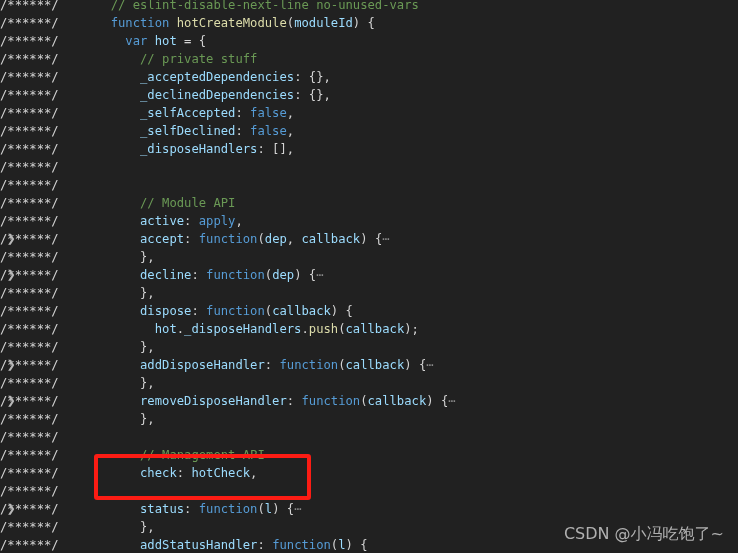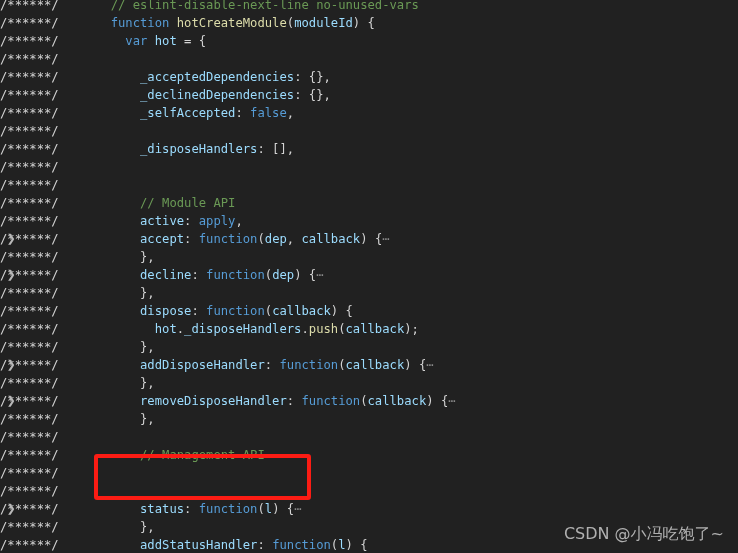--- a/index.html
+++ b/index.html
@@ -105,44 +105,44 @@
 </style>
 </head>
 <body>
 
 <div id="editor">
 
   <div class="code-lines" id="code-lines">
       <div class="code-line"><span class="fold empty"></span><span class="wpfix">/******/</span><span class="content"><span class="t-def">  </span><span class="t-com">// eslint-disable-next-line no-unused-vars</span></span></div>
       <div class="code-line"><span class="fold empty"></span><span class="wpfix">/******/</span><span class="content"><span class="t-def">  </span><span class="t-kw">function </span><span class="t-fn">hotCreateModule</span><span class="t-punc">(</span><span class="t-var">moduleId</span><span class="t-punc">) {</span></span></div>
       <div class="code-line"><span class="fold empty"></span><span class="wpfix">/******/</span><span class="content"><span class="t-def">    </span><span class="t-kw">var </span><span class="t-var">hot</span><span class="t-punc"> = {</span></span></div>
-      <div class="code-line"><span class="fold empty"></span><span class="wpfix">/******/</span></div>
+      <div class="code-line"><span class="fold empty"></span><span class="wpfix">/******/</span><span class="content"><span class="t-def">      </span><span class="t-com">// private stuff</span></span></div>
       <div class="code-line"><span class="fold empty"></span><span class="wpfix">/******/</span><span class="content"><span class="t-def">      </span><span class="t-var">_acceptedDependencies</span><span class="t-punc">: {},</span></span></div>
       <div class="code-line"><span class="fold empty"></span><span class="wpfix">/******/</span><span class="content"><span class="t-def">      </span><span class="t-var">_declinedDependencies</span><span class="t-punc">: {},</span></span></div>
       <div class="code-line"><span class="fold empty"></span><span class="wpfix">/******/</span><span class="content"><span class="t-def">      </span><span class="t-var">_selfAccepted</span><span class="t-punc">: </span><span class="t-kw">false</span><span class="t-punc">,</span></span></div>
-      <div class="code-line"><span class="fold empty"></span><span class="wpfix">/******/</span></div>
+      <div class="code-line"><span class="fold empty"></span><span class="wpfix">/******/</span><span class="content"><span class="t-def">      </span><span class="t-var">_selfDeclined</span><span class="t-punc">: </span><span class="t-kw">false</span><span class="t-punc">,</span></span></div>
       <div class="code-line"><span class="fold empty"></span><span class="wpfix">/******/</span><span class="content"><span class="t-def">      </span><span class="t-var">_disposeHandlers</span><span class="t-punc">: [],</span></span></div>
       <div class="code-line"><span class="fold empty"></span><span class="wpfix">/******/</span></div>
       <div class="code-line"><span class="fold empty"></span><span class="wpfix">/******/</span><span class="content"></span></div>
       <div class="code-line"><span class="fold empty"></span><span class="wpfix">/******/</span><span class="content"><span class="t-def">      </span><span class="t-com">// Module API</span></span></div>
       <div class="code-line"><span class="fold empty"></span><span class="wpfix">/******/</span><span class="content"><span class="t-def">      </span><span class="t-var">active</span><span class="t-punc">: </span><span class="t-kw">apply</span><span class="t-punc">,</span></span></div>
       <div class="code-line"><span class="fold">❯</span><span class="wpfix">/******/</span><span class="content"><span class="t-def">      </span><span class="t-var">accept</span><span class="t-punc">: </span><span class="t-kw">function</span><span class="t-punc">(</span><span class="t-var">dep</span><span class="t-punc">, </span><span class="t-var">callback</span><span class="t-punc">) {</span><span class="t-ellip">⋯</span></span></div>
       <div class="code-line"><span class="fold empty"></span><span class="wpfix">/******/</span><span class="content"><span class="t-punc">      },</span></span></div>
       <div class="code-line"><span class="fold">❯</span><span class="wpfix">/******/</span><span class="content"><span class="t-def">      </span><span class="t-var">decline</span><span class="t-punc">: </span><span class="t-kw">function</span><span class="t-punc">(</span><span class="t-var">dep</span><span class="t-punc">) {</span><span class="t-ellip">⋯</span></span></div>
       <div class="code-line"><span class="fold empty"></span><span class="wpfix">/******/</span><span class="content"><span class="t-punc">      },</span></span></div>
       <div class="code-line"><span class="fold empty"></span><span class="wpfix">/******/</span><span class="content"><span class="t-def">      </span><span class="t-var">dispose</span><span class="t-punc">: </span><span class="t-kw">function</span><span class="t-punc">(</span><span class="t-var">callback</span><span class="t-punc">) {</span></span></div>
       <div class="code-line"><span class="fold empty"></span><span class="wpfix">/******/</span><span class="content"><span class="t-def">        </span><span class="t-var">hot</span><span class="t-punc">.</span><span class="t-var">_disposeHandlers</span><span class="t-punc">.</span><span class="t-fn">push</span><span class="t-punc">(</span><span class="t-var">callback</span><span class="t-punc">);</span></span></div>
       <div class="code-line"><span class="fold empty"></span><span class="wpfix">/******/</span><span class="content"><span class="t-punc">      },</span></span></div>
       <div class="code-line"><span class="fold">❯</span><span class="wpfix">/******/</span><span class="content"><span class="t-def">      </span><span class="t-var">addDisposeHandler</span><span class="t-punc">: </span><span class="t-kw">function</span><span class="t-punc">(</span><span class="t-var">callback</span><span class="t-punc">) {</span><span class="t-ellip">⋯</span></span></div>
       <div class="code-line"><span class="fold empty"></span><span class="wpfix">/******/</span><span class="content"><span class="t-punc">      },</span></span></div>
       <div class="code-line"><span class="fold">❯</span><span class="wpfix">/******/</span><span class="content"><span class="t-def">      </span><span class="t-var">removeDisposeHandler</span><span class="t-punc">: </span><span class="t-kw">function</span><span class="t-punc">(</span><span class="t-var">callback</span><span class="t-punc">) {</span><span class="t-ellip">⋯</span></span></div>
       <div class="code-line"><span class="fold empty"></span><span class="wpfix">/******/</span><span class="content"><span class="t-punc">      },</span></span></div>
       <div class="code-line"><span class="fold empty"></span><span class="wpfix">/******/</span><span class="content"></span></div>
       <div class="code-line"><span class="fold empty"></span><span class="wpfix">/******/</span><span class="content"><span class="t-def">      </span><span class="t-com">// Management API</span></span></div>
-      <div class="code-line"><span class="fold empty"></span><span class="wpfix">/******/</span></div>
+      <div class="code-line"><span class="fold empty"></span><span class="wpfix">/******/</span><span class="content"><span class="t-def">      </span><span class="t-var">check</span><span class="t-punc">: </span><span class="t-var">hotCheck</span><span class="t-punc">,</span></span></div>
       <div class="code-line"><span class="fold empty"></span><span class="wpfix">/******/</span></div>
       <div class="code-line"><span class="fold">❯</span><span class="wpfix">/******/</span><span class="content"><span class="t-def">      </span><span class="t-var">status</span><span class="t-punc">: </span><span class="t-kw">function</span><span class="t-punc">(</span><span class="t-var">l</span><span class="t-punc">) {</span><span class="t-ellip">⋯</span></span></div>
       <div class="code-line"><span class="fold empty"></span><span class="wpfix">/******/</span><span class="content"><span class="t-punc">      },</span></span></div>
       <div class="code-line"><span class="fold empty"></span><span class="wpfix">/******/</span><span class="content"><span class="t-def">      </span><span class="t-var">addStatusHandler</span><span class="t-punc">: </span><span class="t-kw">function</span><span class="t-punc">(</span><span class="t-var">l</span><span class="t-punc">) {</span></span></div>
     </div>
 
   <div id="redbox"></div>
 
   <div id="watermark">CSDN @小冯吃饱了~</div>
 

